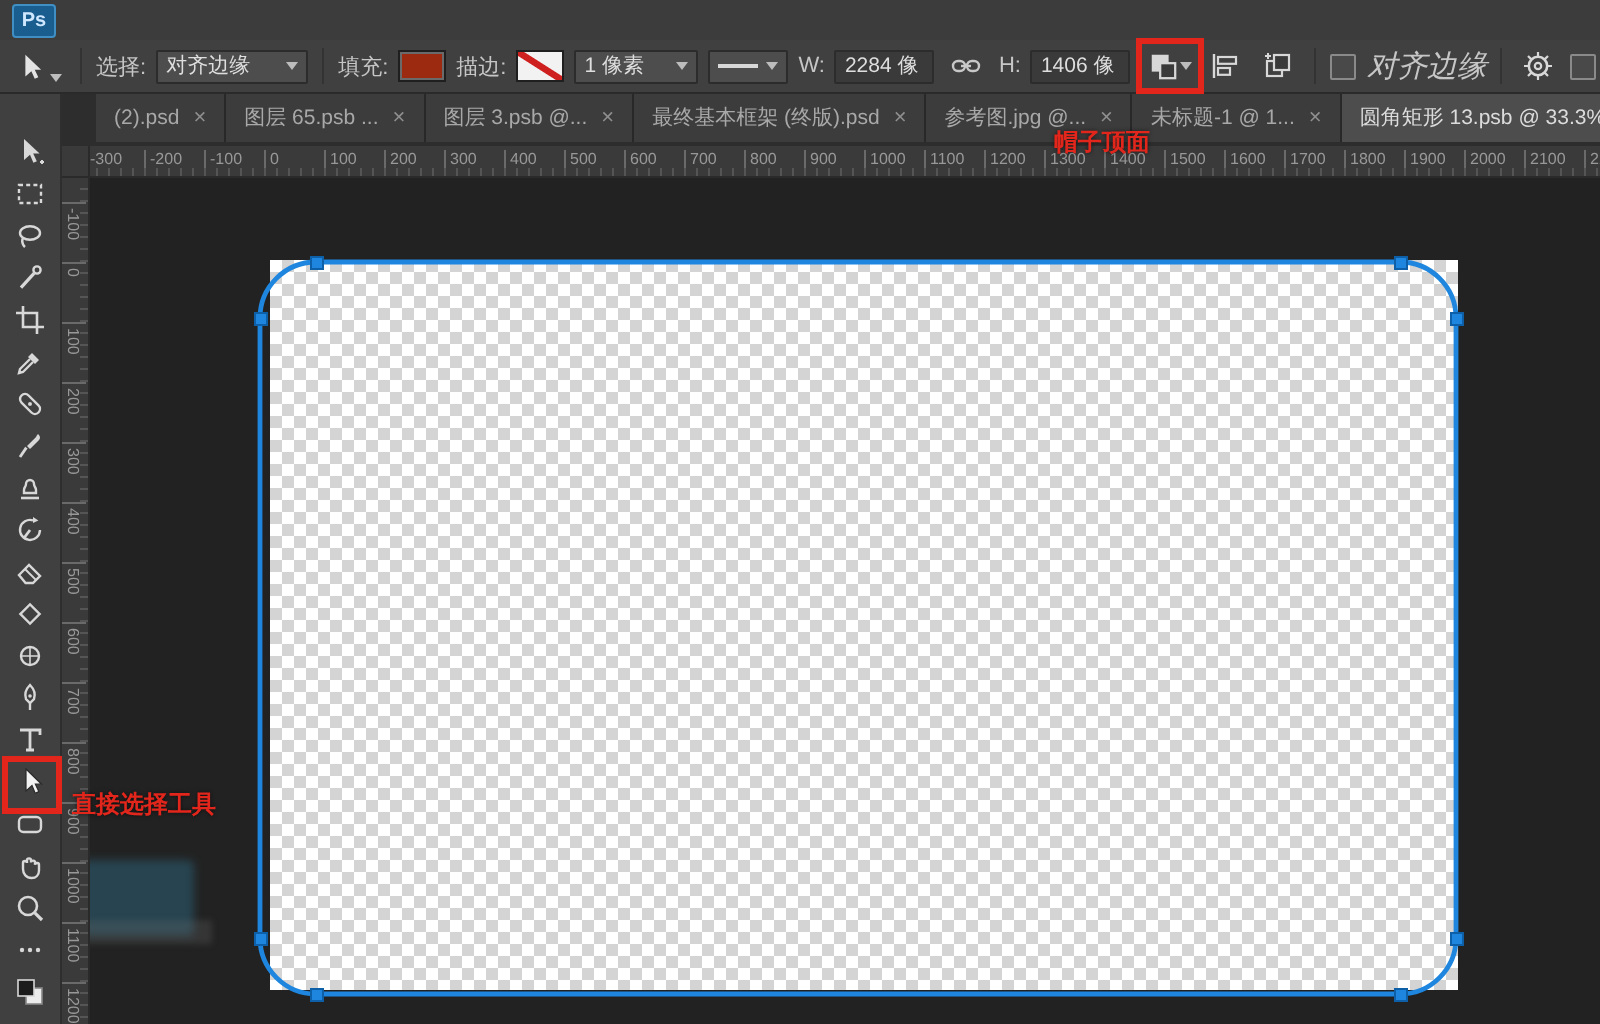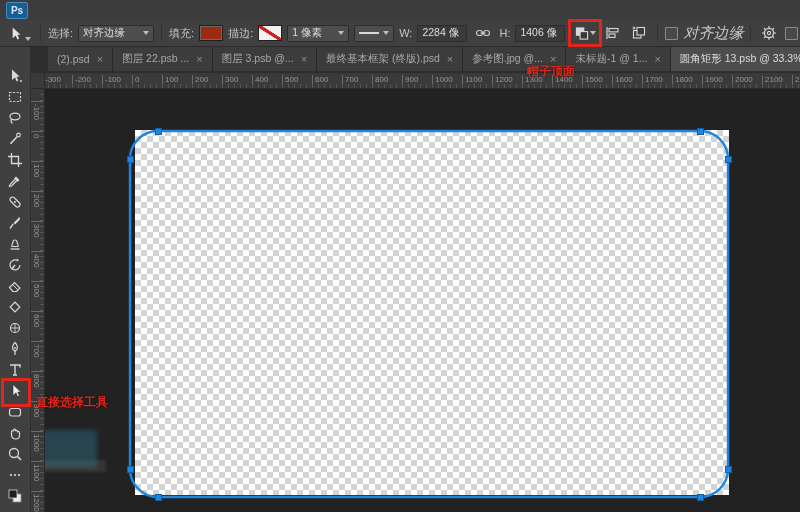--- a/index.html
+++ b/index.html
@@ -280,21 +280,21 @@
   </div>
 
   <div class="tabbar">
     <div style="display:flex;align-items:flex-end">
 
     <div class="tab" style="--i: 0;">
         <span>(2).psd</span>
         <span class="tab-close">×</span>
       </div>
         <div class="tab" style="--i: 1;">
-        <span>图层 22.psb ...</span>
+        <span>图层 65.psb ...</span>
         <span class="tab-close">×</span>
       </div>
         <div class="tab" style="--i: 2;">
         <span>图层 3.psb @...</span>
         <span class="tab-close">×</span>
       </div>
         <div class="tab" style="--i: 3;">
         <span>最终基本框架 (终版).psd</span>
         <span class="tab-close">×</span>
       </div>

